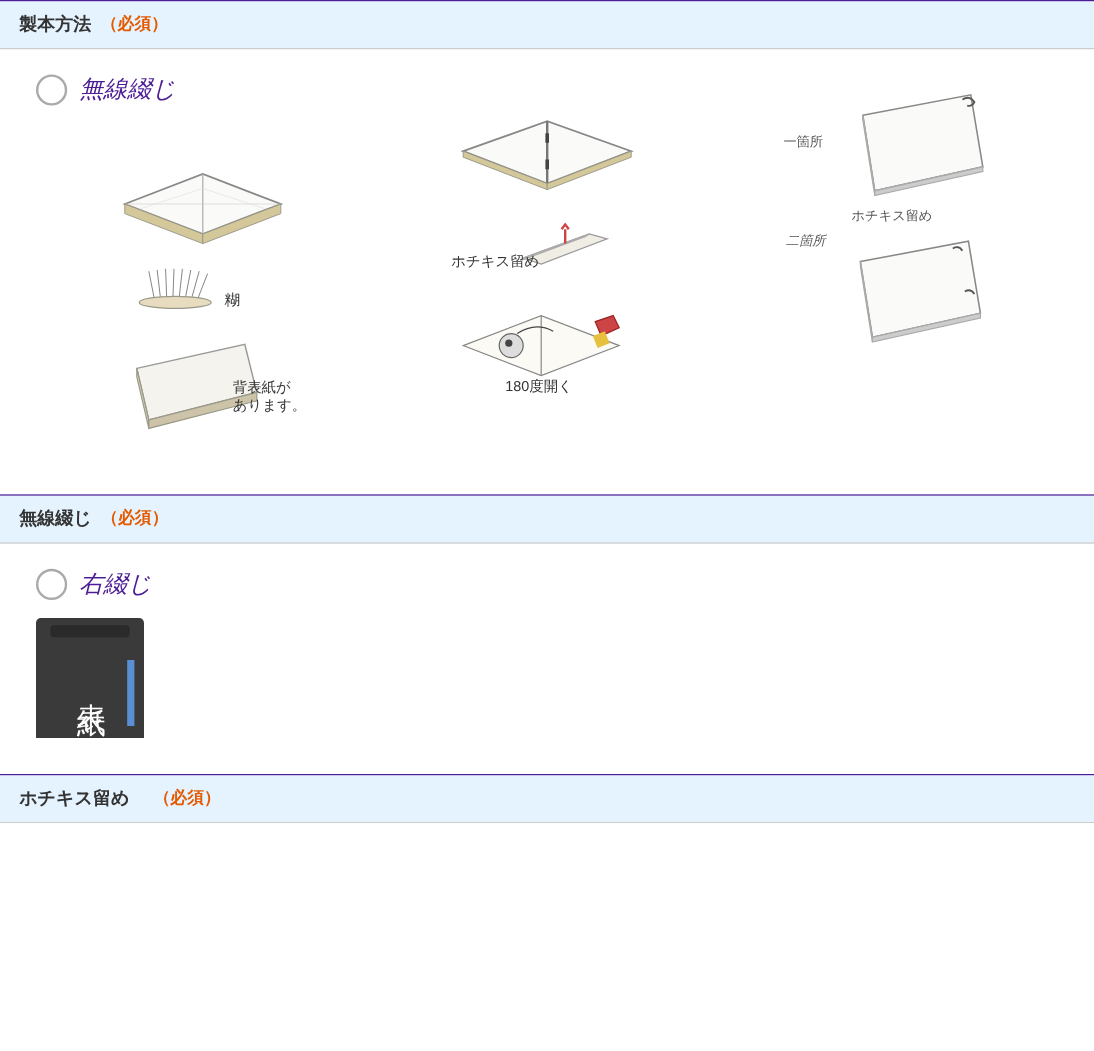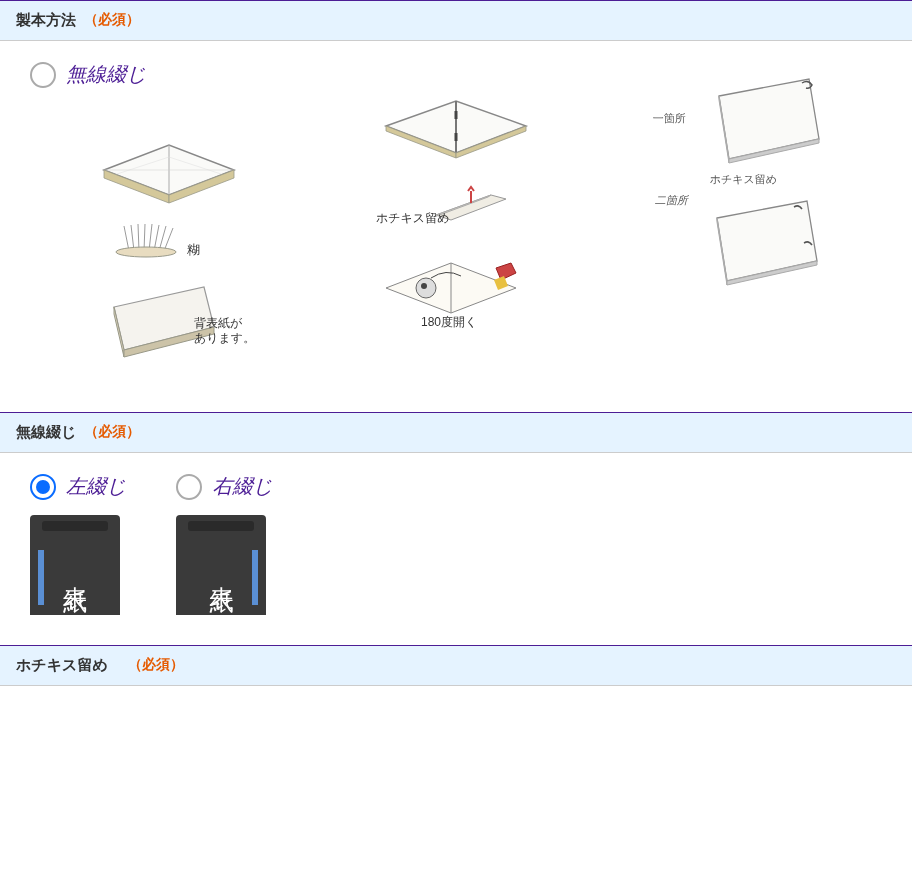--- a/index.html
+++ b/index.html
@@ -287,31 +287,20 @@
 </div>
 
 <div class="section-header">
   <span>無線綴じ</span>
   <span class="required">（必須）</span>
 </div>
 
 <div class="section-body">
   <div class="direction-row">
 
-    <div class="direction-col">
-      <div class="radio-row">
-        <div class="radio-outer selected">
-          <div class="radio-inner"></div>
-        </div>
-        <span class="radio-label">左綴じ</span>
-      </div>
-      <div class="cover-icon left-bind">
-        <span class="cover-text">表紙</span>
-      </div>
-    </div>
 
     <div class="direction-col">
       <div class="radio-row">
         <div class="radio-outer">
           
         </div>
         <span class="radio-label">右綴じ</span>
       </div>
       <div class="cover-icon right-bind">
         <span class="cover-text">表紙</span>

